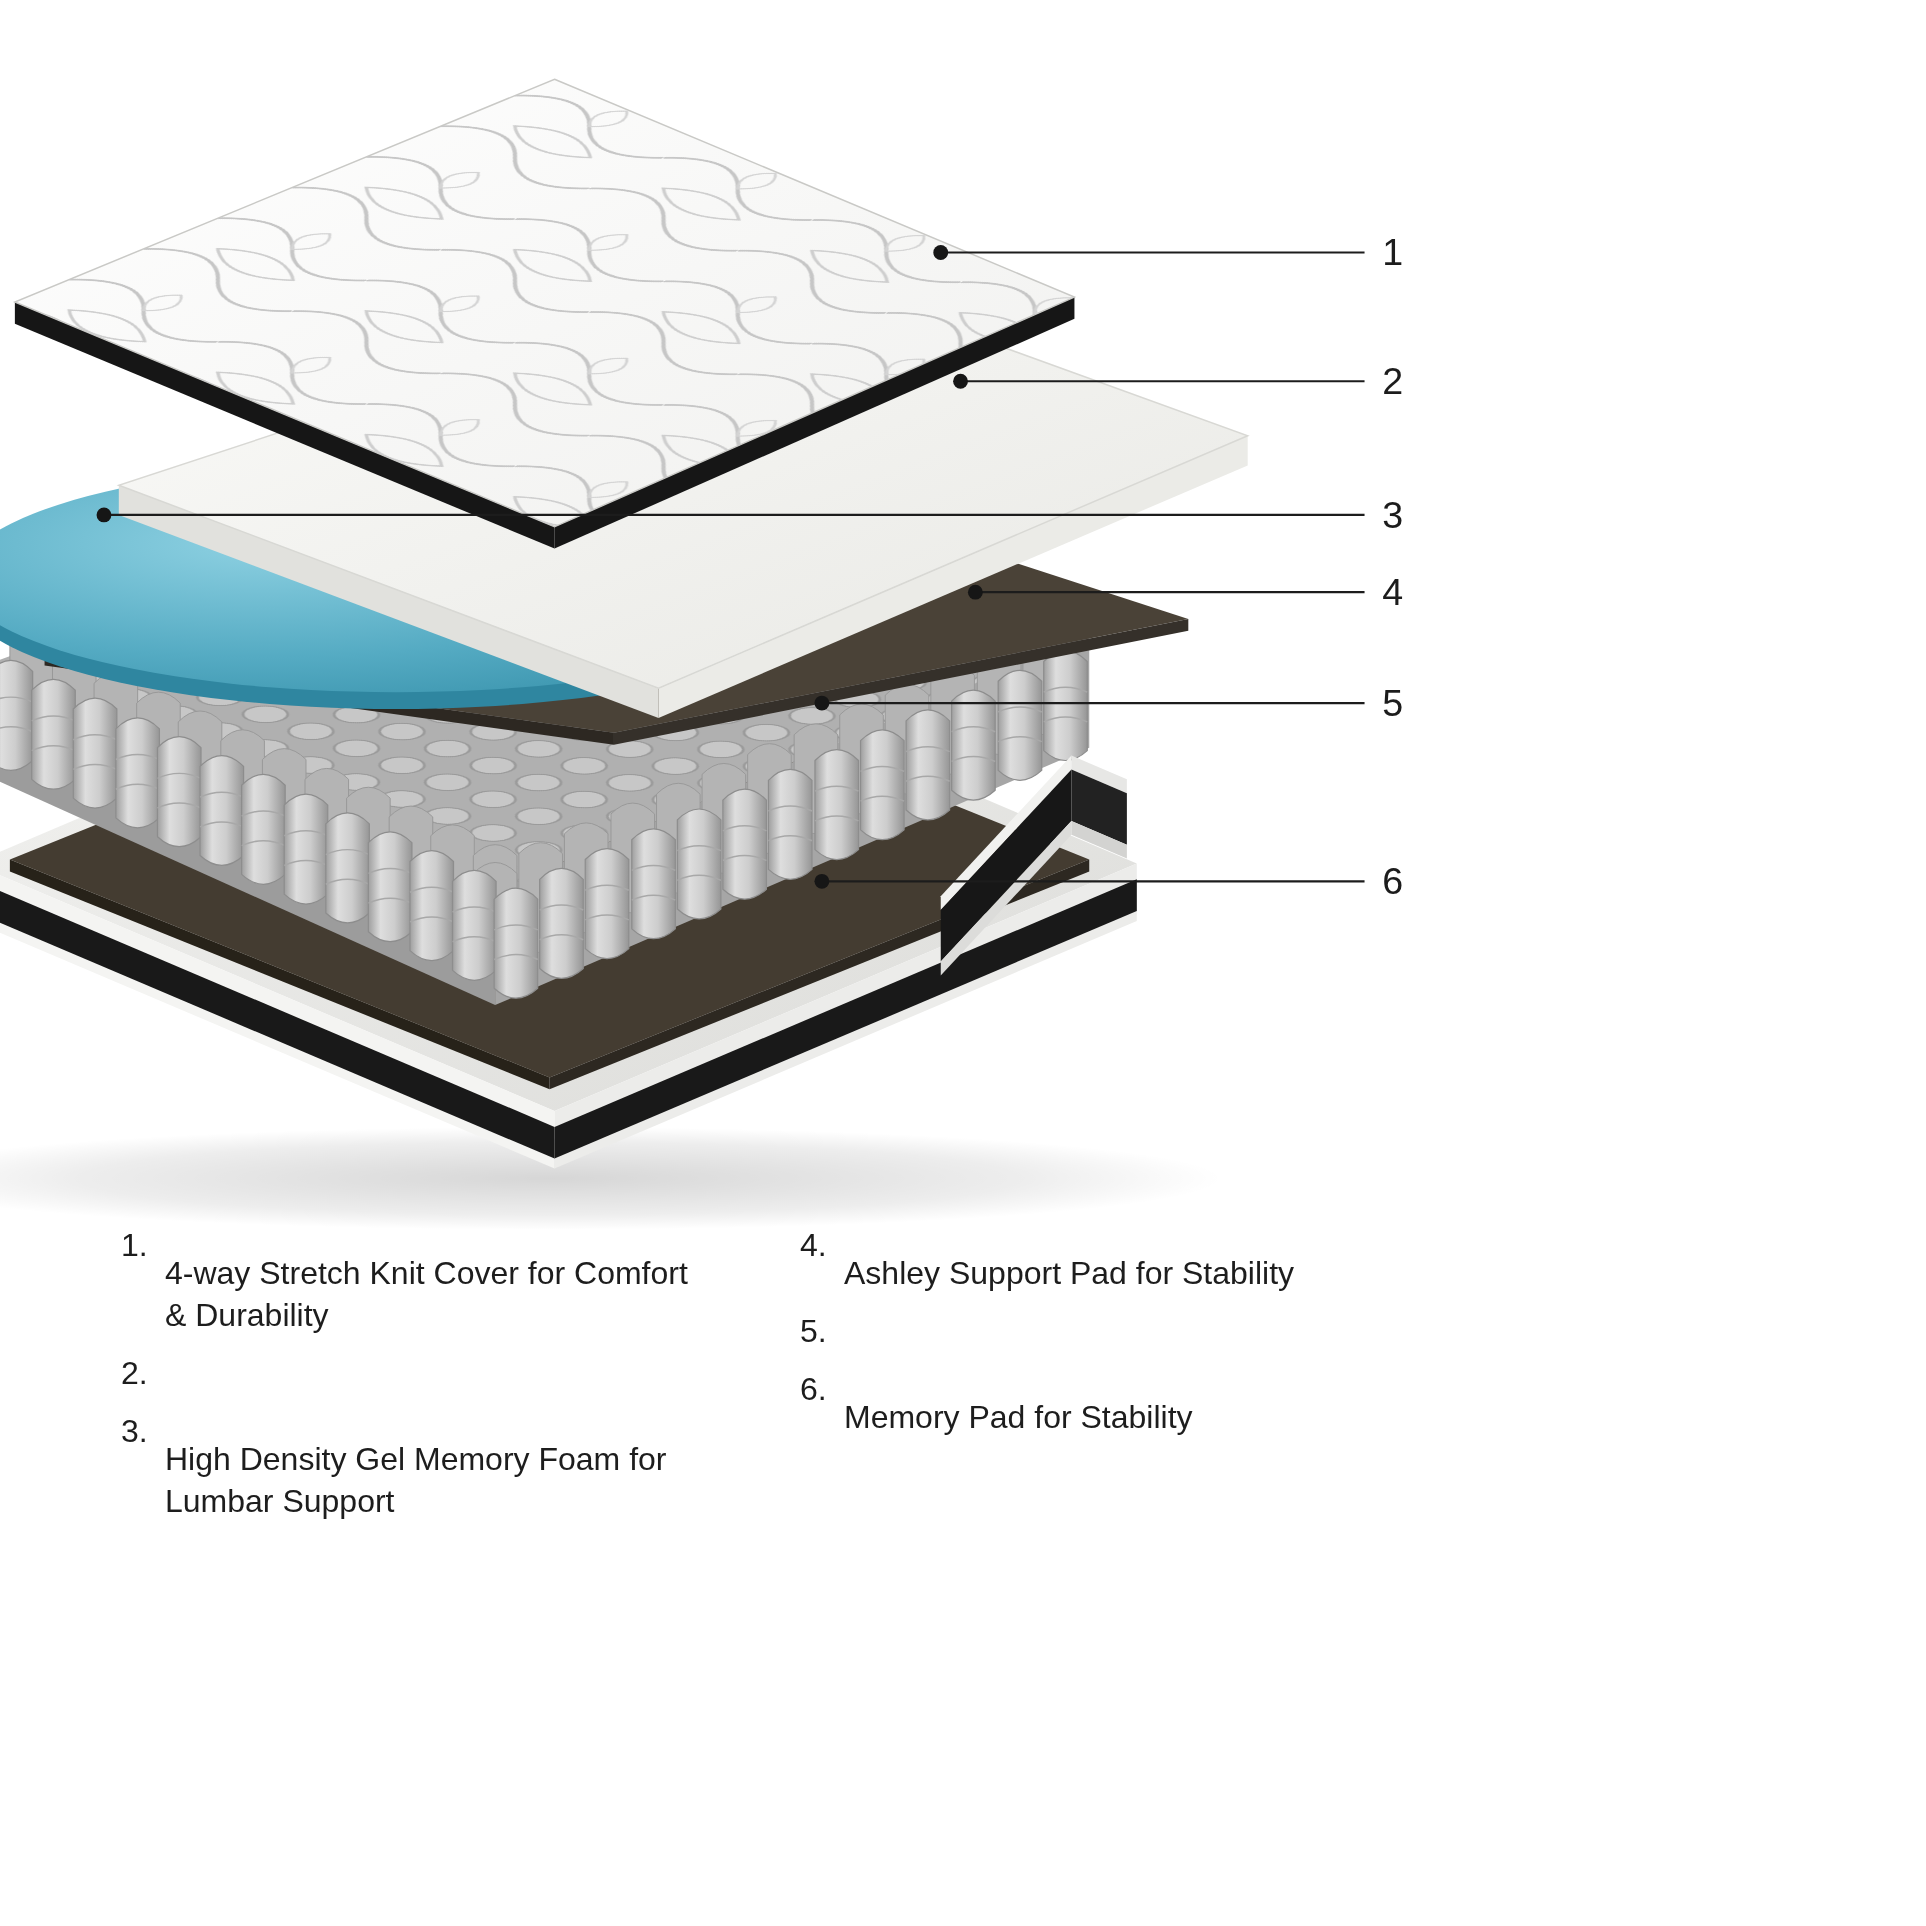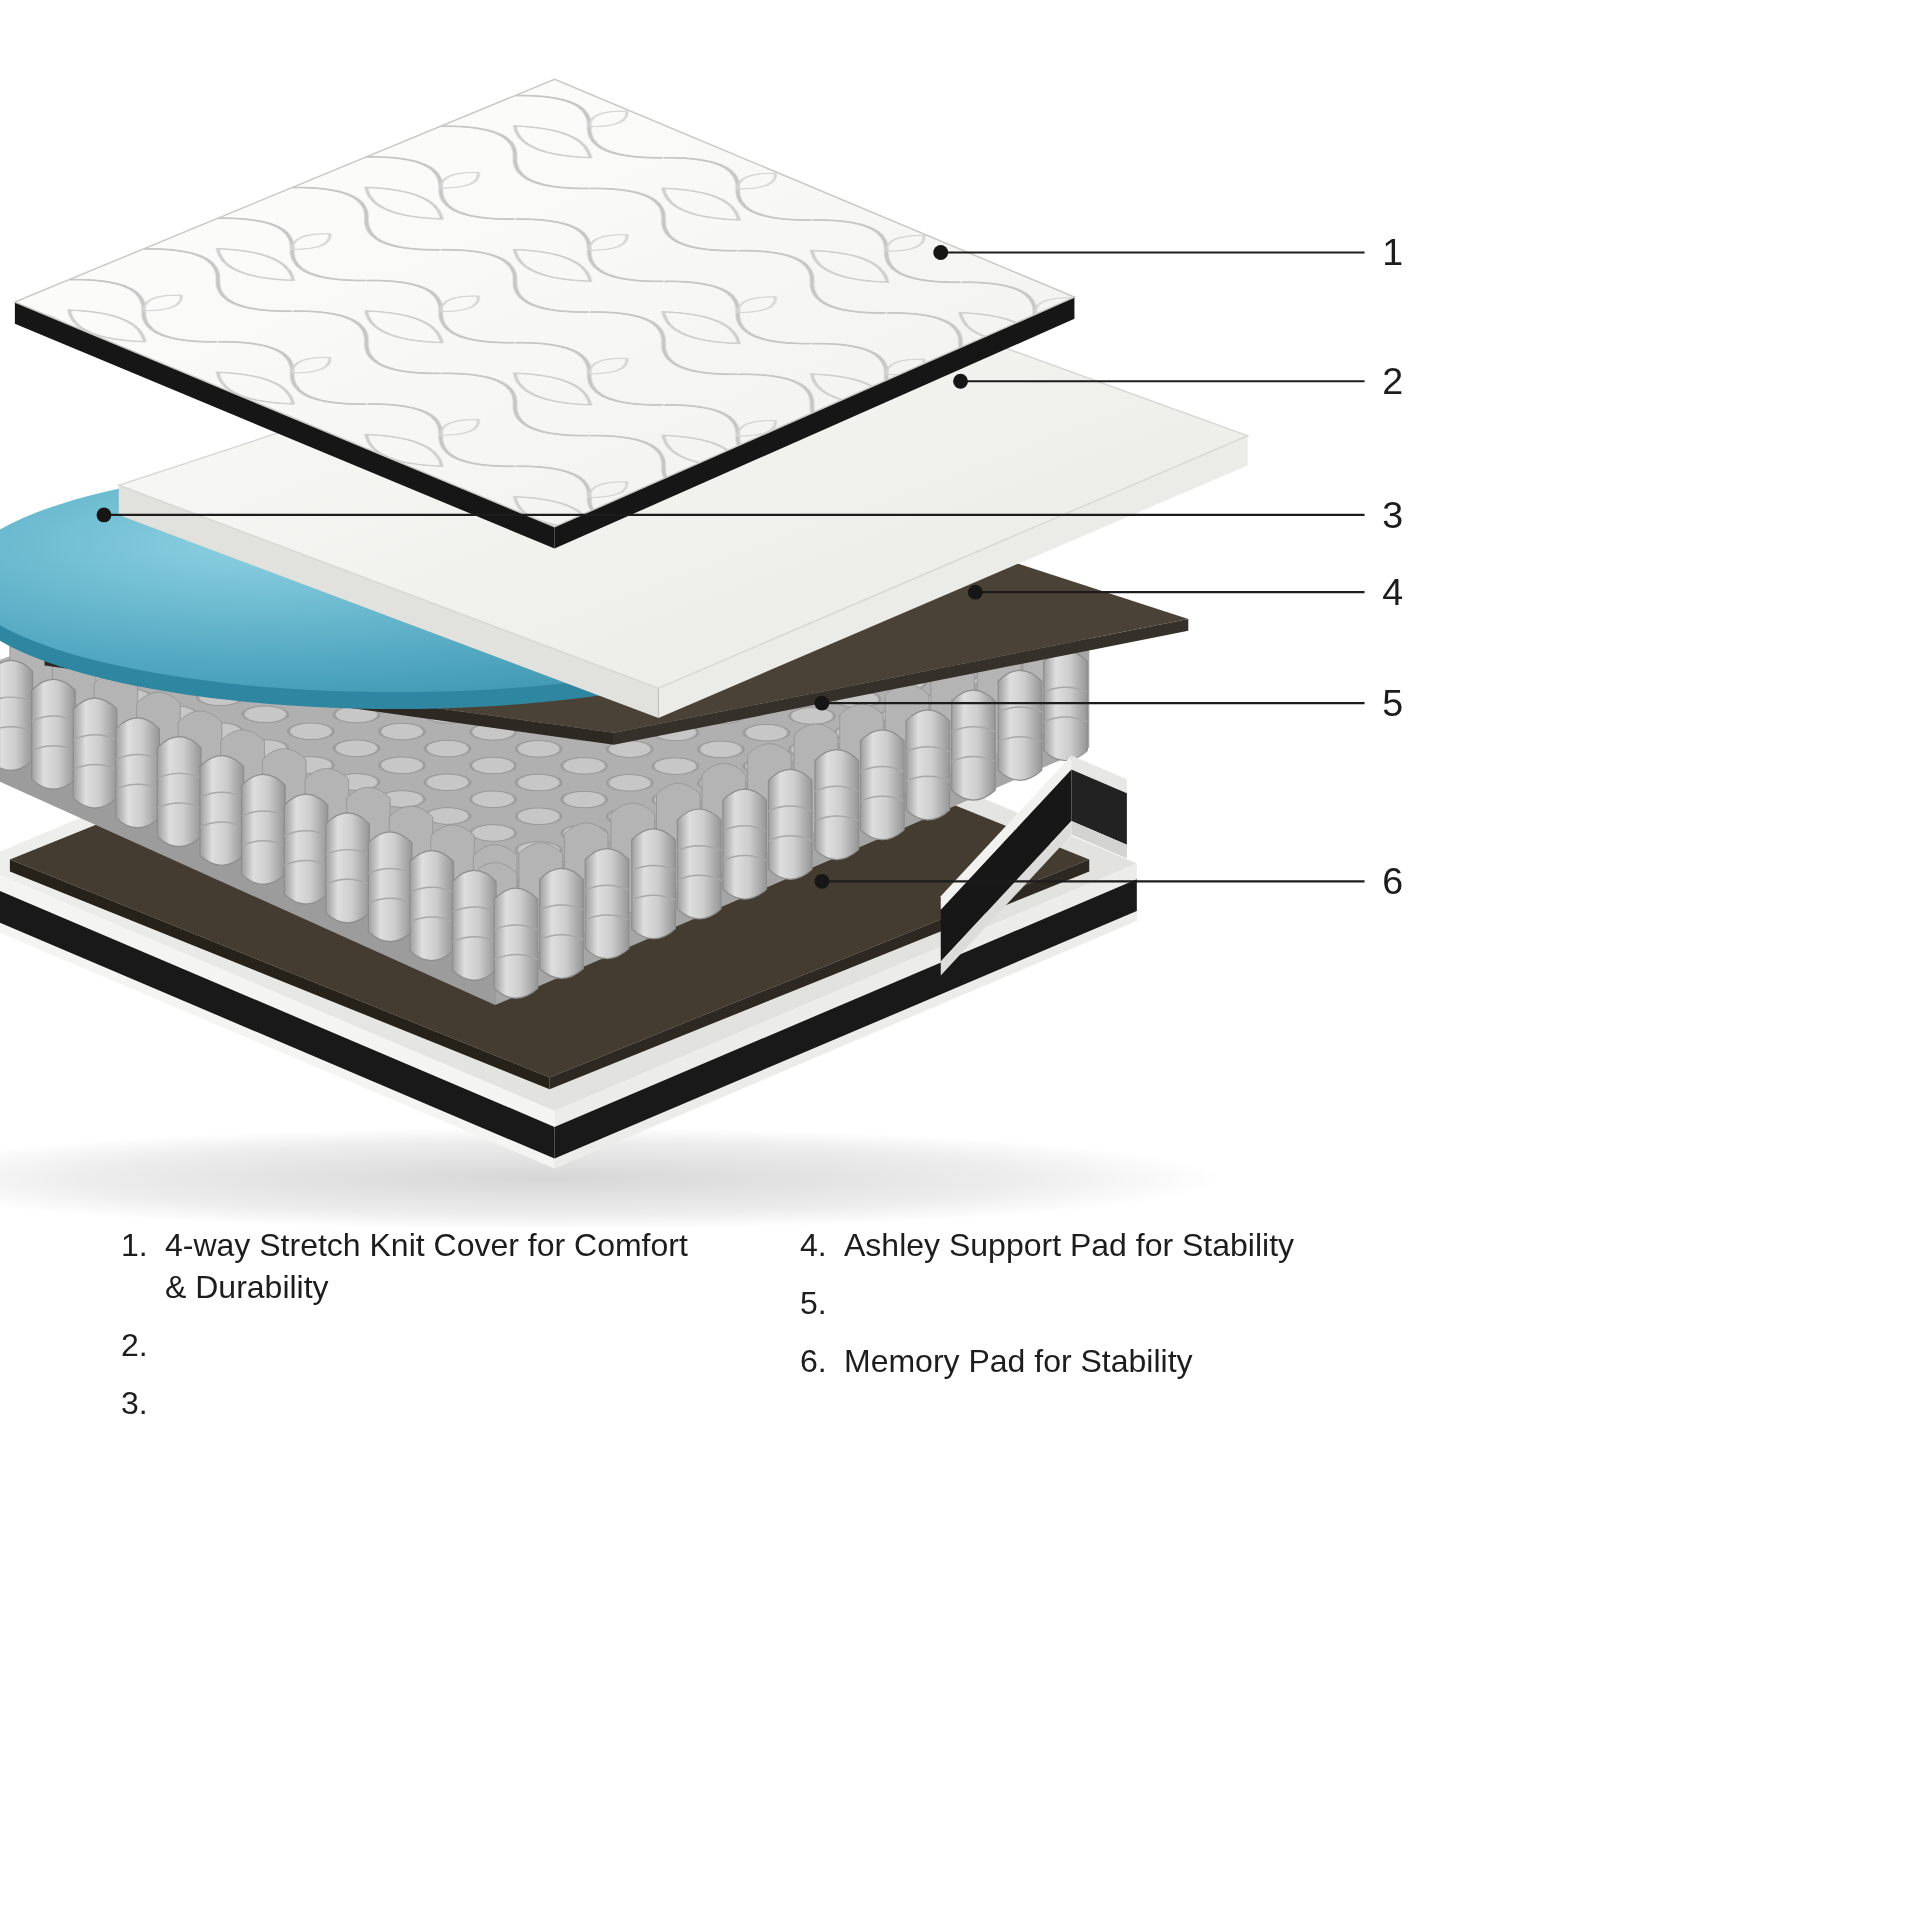--- a/index.html
+++ b/index.html
@@ -8,21 +8,21 @@
   .diagram-svg{position:absolute;left:0;top:0;}
   .callout-line{stroke:#1c1c1c;stroke-width:2.2;}
   .callout-dot{fill:#161616;}
   .callout-num{font:400 38px "Liberation Sans",sans-serif;fill:#1c1c1c;}
   .legend{position:absolute;left:121px;top:1224px;display:flex;color:#1d1d1d;
           font-size:32px;line-height:42px;}
   .legend-col{width:679px;}
   .legend-col--right{width:614px;}
   .legend-item{display:flex;margin-bottom:16px;}
   .legend-num{width:44px;flex:0 0 44px;}
-  .legend-text{white-space:pre-line;}
+  .legend-text{white-space:pre-line;margin-top:28px;}
 </style>
 </head>
 <body>
 
 <div class="stage">
 
 <svg class="diagram-svg" width="1927" height="1927" viewBox="0 0 1946 1946">
   <defs>
     <linearGradient id="coilG" x1="0" y1="0" x2="1" y2="0">
       <stop offset="0" stop-color="#9f9f9f"></stop>
@@ -223,20 +223,22 @@
     <div class="legend-item">
       <span class="legend-num">1.</span>
       <span class="legend-text">4-way Stretch Knit Cover for Comfort
 &amp; Durability</span>
     </div>
     <div class="legend-item">
       <span class="legend-num">2.</span>
     </div>
     <div class="legend-item">
       <span class="legend-num">3.</span>
+      <span class="legend-text">High Density Gel Memory Foam for
+Lumbar Support</span>
     </div>
   </div>
   <div class="legend-col legend-col--right">
     <div class="legend-item">
       <span class="legend-num">4.</span>
       <span class="legend-text">Ashley Support Pad for Stability</span>
     </div>
     <div class="legend-item">
       <span class="legend-num">5.</span>
     </div>

